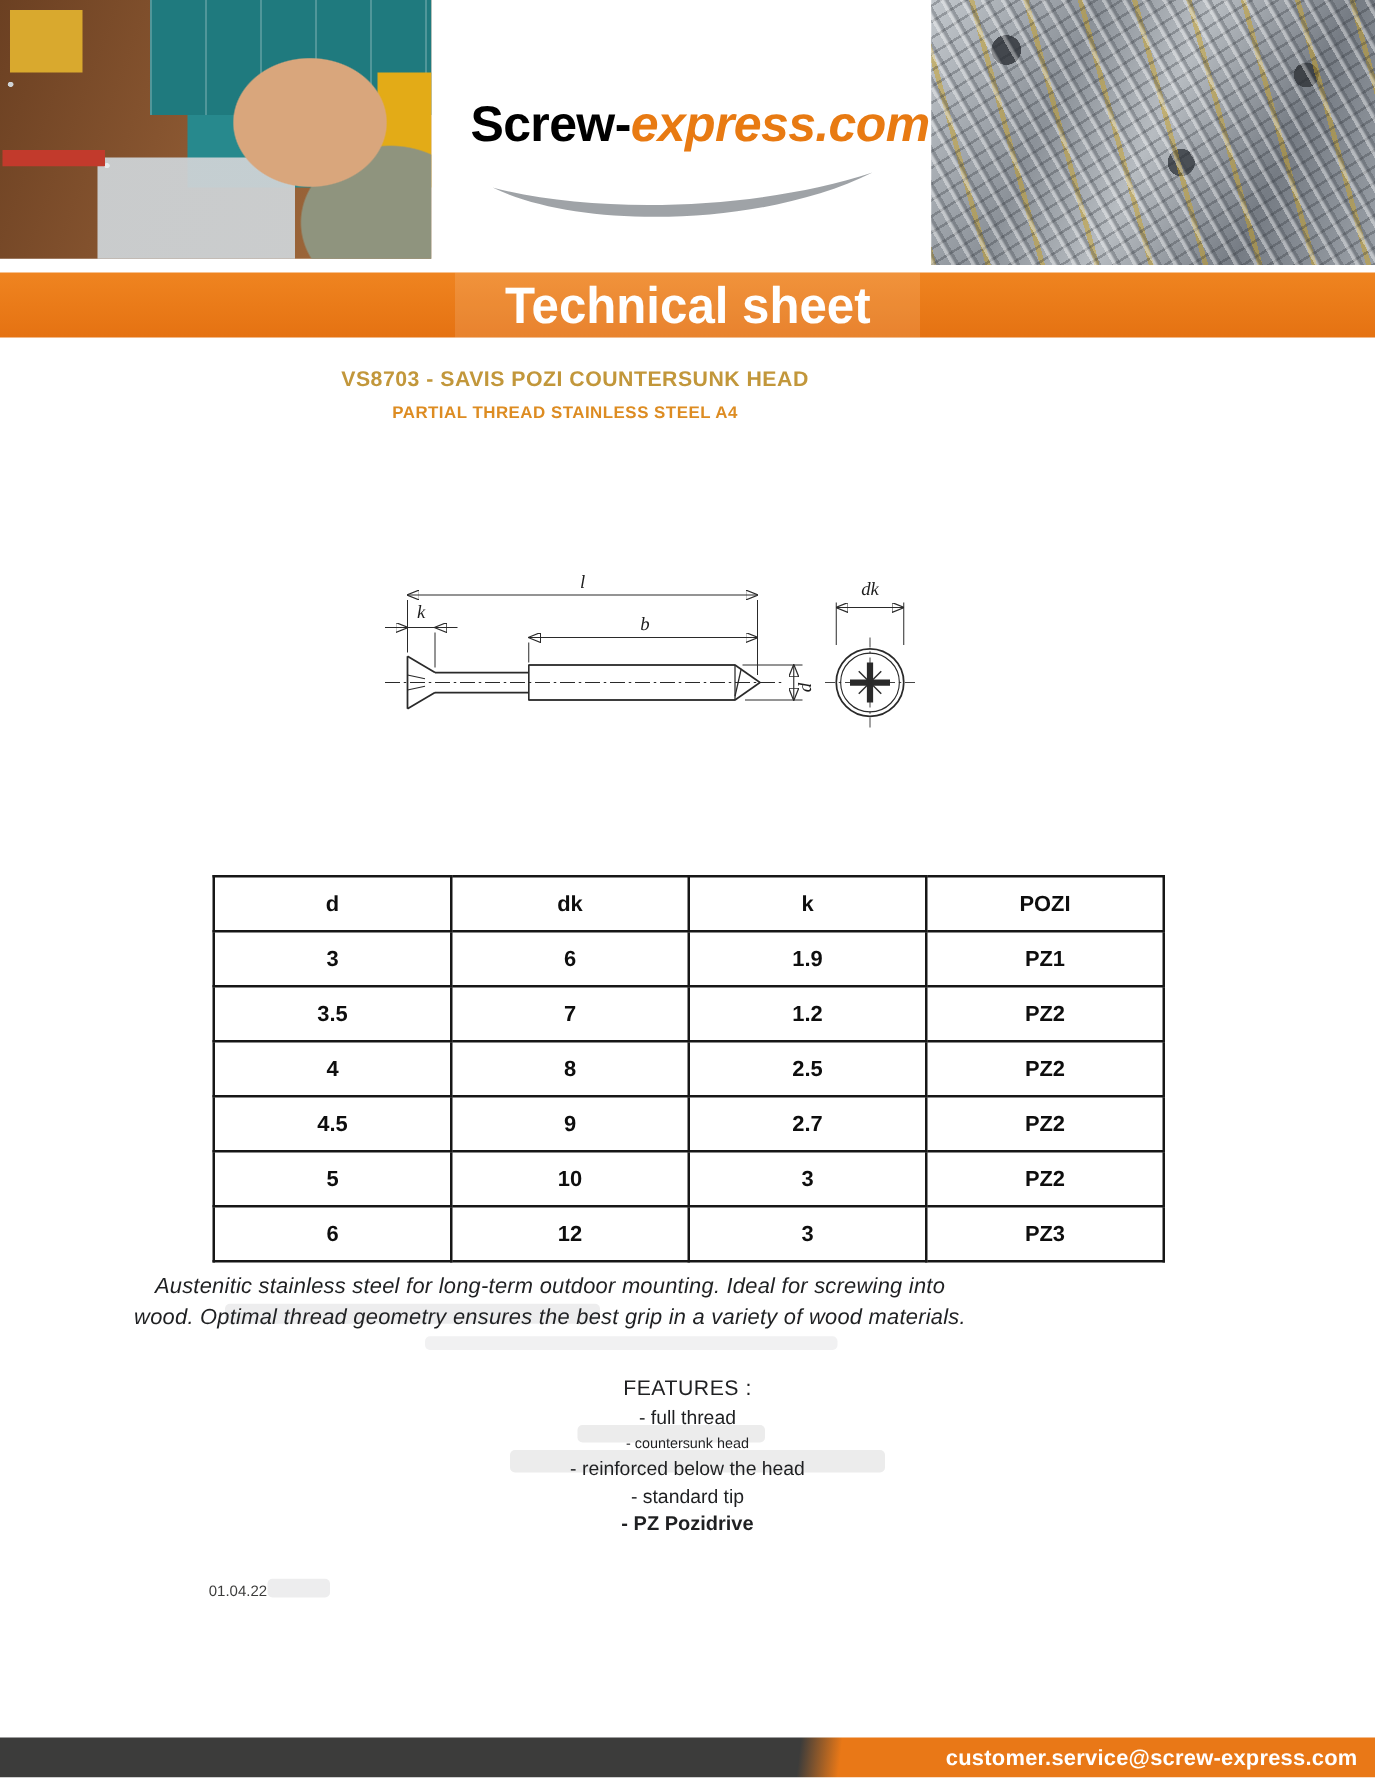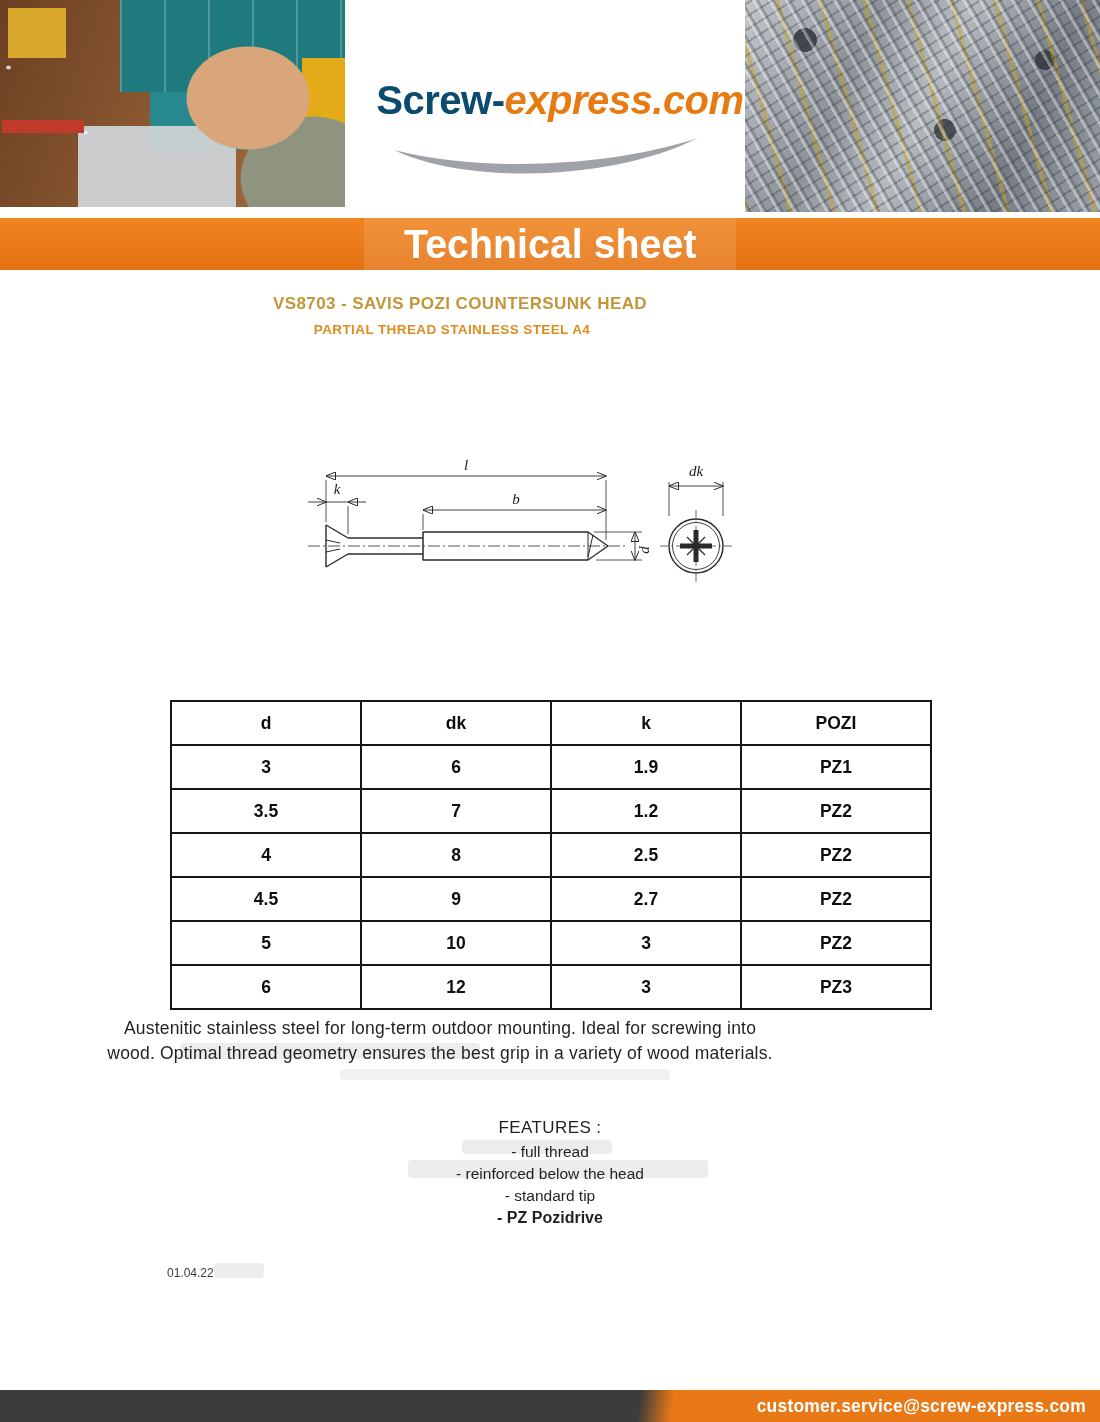--- a/index.html
+++ b/index.html
@@ -34,21 +34,21 @@
       repeating-linear-gradient(75deg,rgba(201,162,39,.5) 0 4px,transparent 4px 42px),
       radial-gradient(circle 12px at 60px 40px,#43474d 98%,transparent 100%),
       radial-gradient(circle 11px at 200px 130px,#4a4f55 98%,transparent 100%),
       radial-gradient(circle 10px at 300px 60px,#3f4348 98%,transparent 100%),
       linear-gradient(115deg,#c2c7cc 0%,#8c9299 30%,#b7bcc1 50%,#767c84 75%,#9ba1a8 100%);
   }
 
   
   .logo{position:absolute;left:350px;top:78px;width:420px;text-align:center;white-space:nowrap;
         font-size:40px;font-weight:bold;letter-spacing:-0.5px;}
-  .logo .dark{color:#0c4a6e;}
+  .logo .dark{color:#000000;}
   .logo .orange{color:#e87a12;font-style:italic;}
   .logo-swoosh{position:absolute;left:392px;top:136px;width:310px;height:42px;}
   .logo-swoosh path{fill:#8e9398;opacity:.85;}
 
   
   .banner{position:absolute;left:0;top:218px;width:1100px;height:52px;
           background:linear-gradient(180deg,#ef8420,#e57212);
           display:flex;align-items:center;justify-content:center;}
   .banner .panel{background:rgba(255,255,255,.12);padding:0 34px;height:52px;display:flex;align-items:center;}
   .banner .title{color:#ffffff;font-size:41px;font-weight:800;letter-spacing:0;transform:scaleX(.96);}
@@ -65,25 +65,25 @@
   .drawing line,.drawing path,.drawing circle,.drawing rect{stroke:#2a2a2a;fill:none;}
   .drawing text{fill:#1d1d1d;font-family:"Liberation Serif",serif;font-style:italic;font-size:15px;}
 
   
   .spec-table{position:absolute;left:170px;top:700px;width:762px;border-collapse:collapse;table-layout:fixed;}
   .spec-table th,.spec-table td{border:2px solid #161616;height:40px;text-align:center;vertical-align:middle;
     font-weight:bold;font-size:17.5px;color:#0e0e0e;font-family:"Liberation Sans",sans-serif;}
 
   
   .descr{position:absolute;left:0;top:1016px;width:880px;text-align:center;
-         color:#1f2022;font-size:17.5px;line-height:25px;letter-spacing:.2px;}
+         color:#1f2022;font-size:17.5px;line-height:25px;letter-spacing:.2px;font-style:italic;}
 
   
   .features{position:absolute;left:0;top:1098px;width:1100px;text-align:center;color:#1f2022;}
-  .feat-heading{font-size:17px;line-height:26px;letter-spacing:.4px;margin-top:17px;}
+  .feat-heading{font-size:17px;line-height:26px;letter-spacing:.4px;}
   .feat-item{line-height:22px;font-size:15.5px;}
   .feat-item.small{font-size:11.5px;line-height:19px;}
   .feat-item.bold{font-weight:bold;font-size:16px;}
 
   
   .smudge{position:absolute;border-radius:4px;background:#ededee;}
   .smudge.s1{left:180px;top:1043px;width:300px;height:16px;}
   .smudge.s2{left:340px;top:1069px;width:330px;height:11px;background:#f1f1f2;}
   .smudge.s3{left:408px;top:1160px;width:300px;height:18px;background:#ececec;}
   .smudge.s4{left:462px;top:1140px;width:150px;height:14px;background:#ececec;}
@@ -243,20 +243,21 @@
   <div class="smudge s5"></div>
 
   <div class="descr">
     <div>Austenitic stainless steel for long-term outdoor mounting. Ideal for screwing into</div>
     <div>wood. Optimal thread geometry ensures the best grip in a variety of wood materials.</div>
   </div>
 
   <div class="features">
     <div class="feat-heading">FEATURES :</div>
     <div class="feat-item">- full thread</div>
+    <div class="feat-item small">- countersunk head</div>
     <div class="feat-item">- reinforced below the head</div>
     <div class="feat-item">- standard tip</div>
     <div class="feat-item bold">- PZ Pozidrive</div>
   </div>
 
   <div class="date">01.04.22</div>
 
   <div class="footer-bar">
     <span class="footer-email">customer.service@screw-express.com</span>
   </div>

